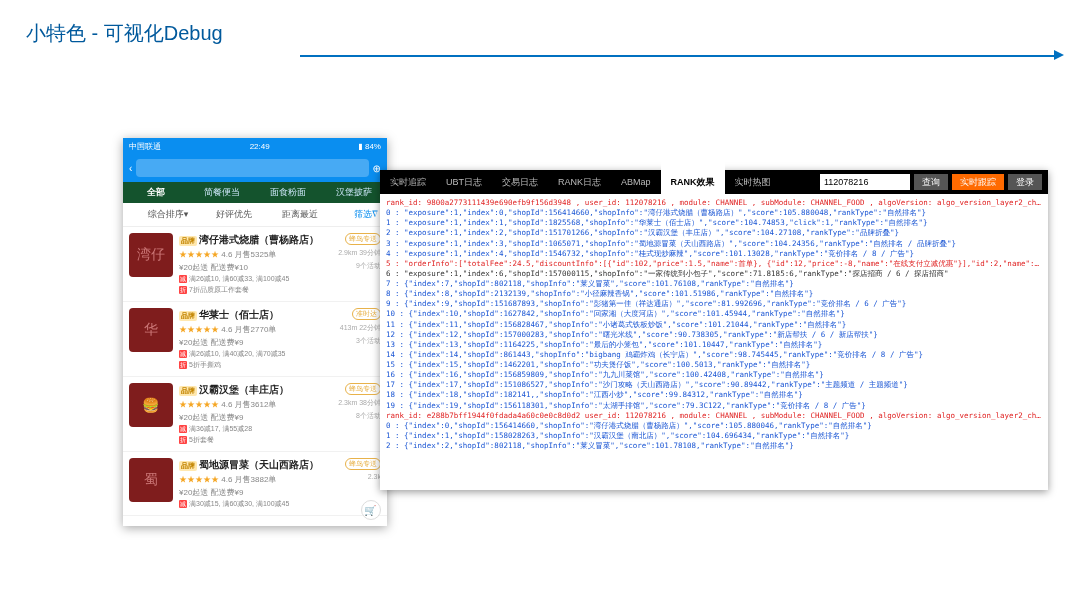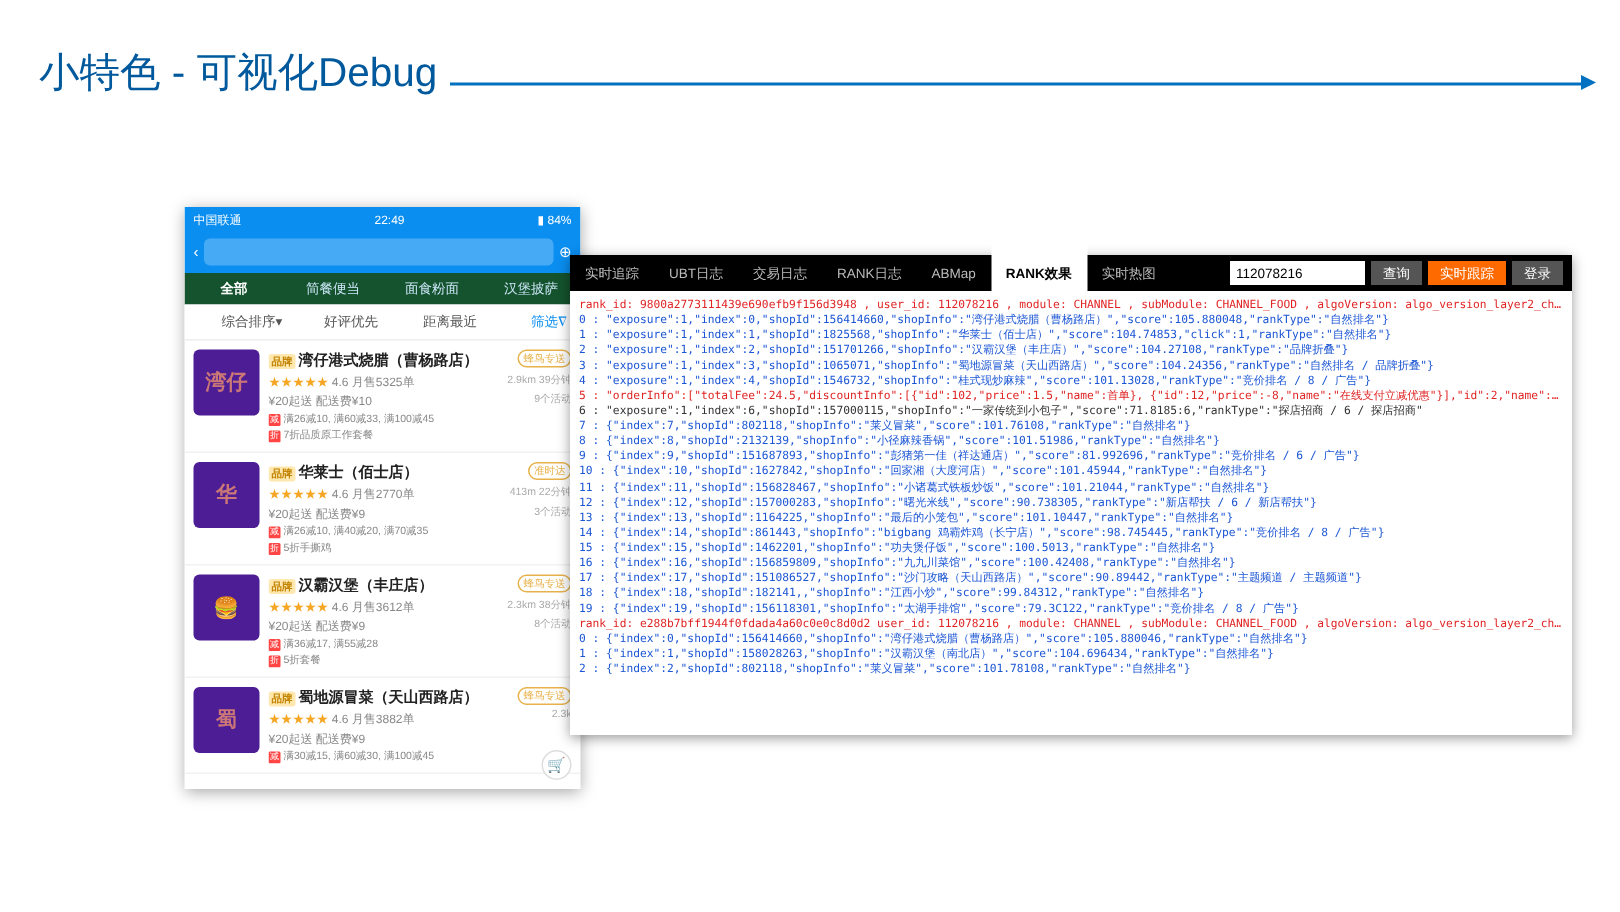--- a/index.html
+++ b/index.html
@@ -8,23 +8,23 @@
     background: #fff;
     width: 1080px;
     height: 608px;
     overflow: hidden;
     position: relative;
   }
 
   
   .slide-title {
     position: absolute;
-    top: 30px;
+    top: 20px;
     left: 26px;
-    font-size: 27px;
+    font-size: 20px;
     color: #00599c;
     font-weight: 400;
   }
   .title-line {
     position: absolute;
     top: 55px;
     left: 300px;
     right: 20px;
     height: 2px;
     background: #0070c0;
@@ -110,30 +110,30 @@
   .card {
     display: flex;
     padding: 6px;
     border-bottom: 1px solid #f1f1f1;
     font-size: 8px;
     color: #666;
   }
   .thumb {
     width: 44px;
     height: 44px;
-    background: #4c1d95;
+    background: #7f1d1d;
     flex-shrink: 0;
     margin-right: 6px;
     border-radius: 4px;
     display: flex;
     align-items: center;
     justify-content: center;
     font-size: 14px;
     color: #c77;
-    font-weight: bold;
+    font-weight: normal;
     overflow: hidden;
   }
   .card .info { flex: 1; min-width:0; }
   .card .title {
     color: #222;
     font-size: 10px;
     font-weight: 600;
     white-space: nowrap;
     overflow: hidden;
     text-overflow: ellipsis;

